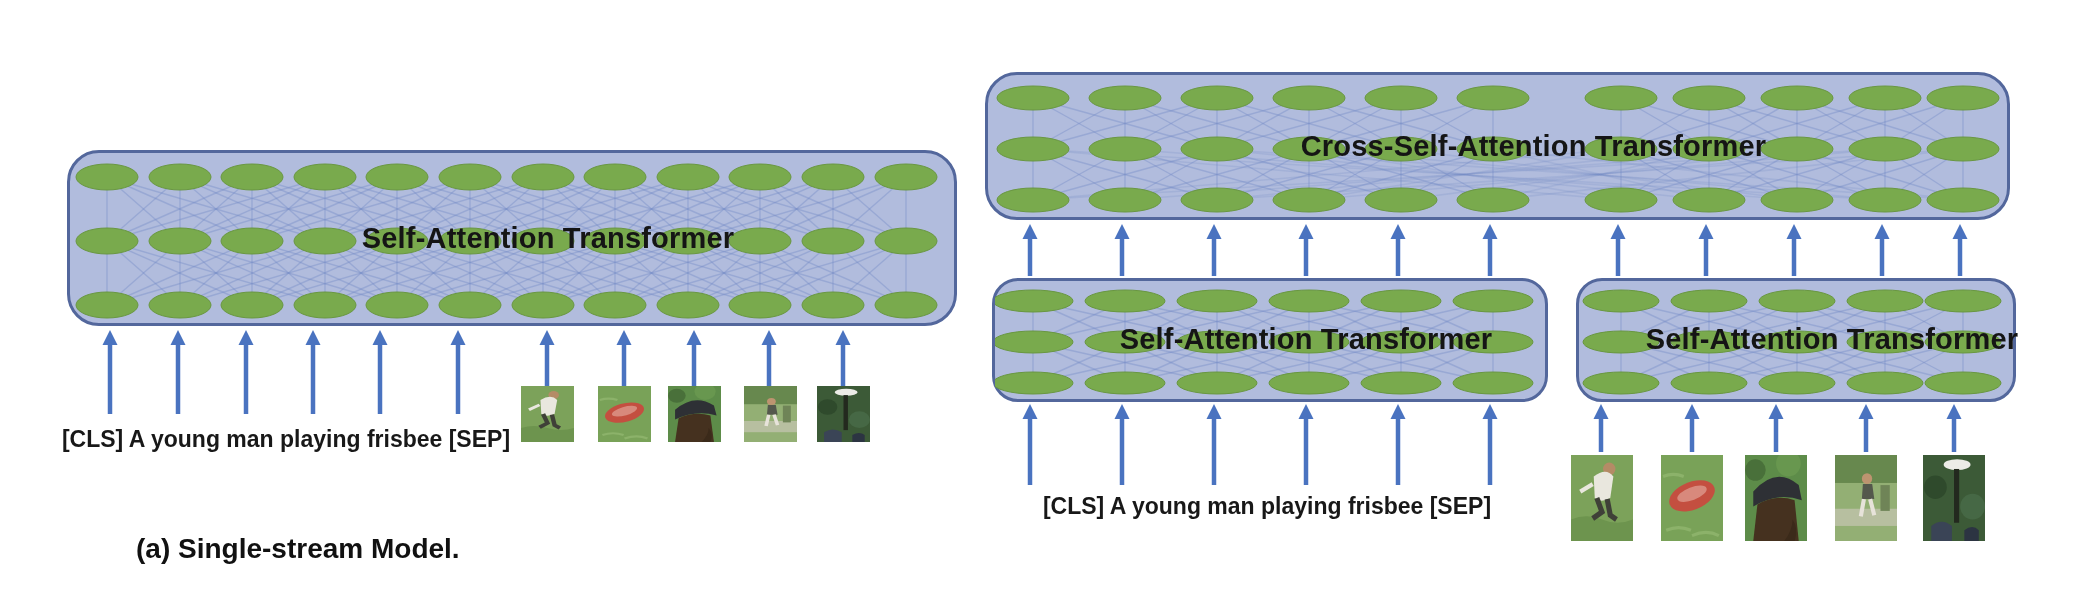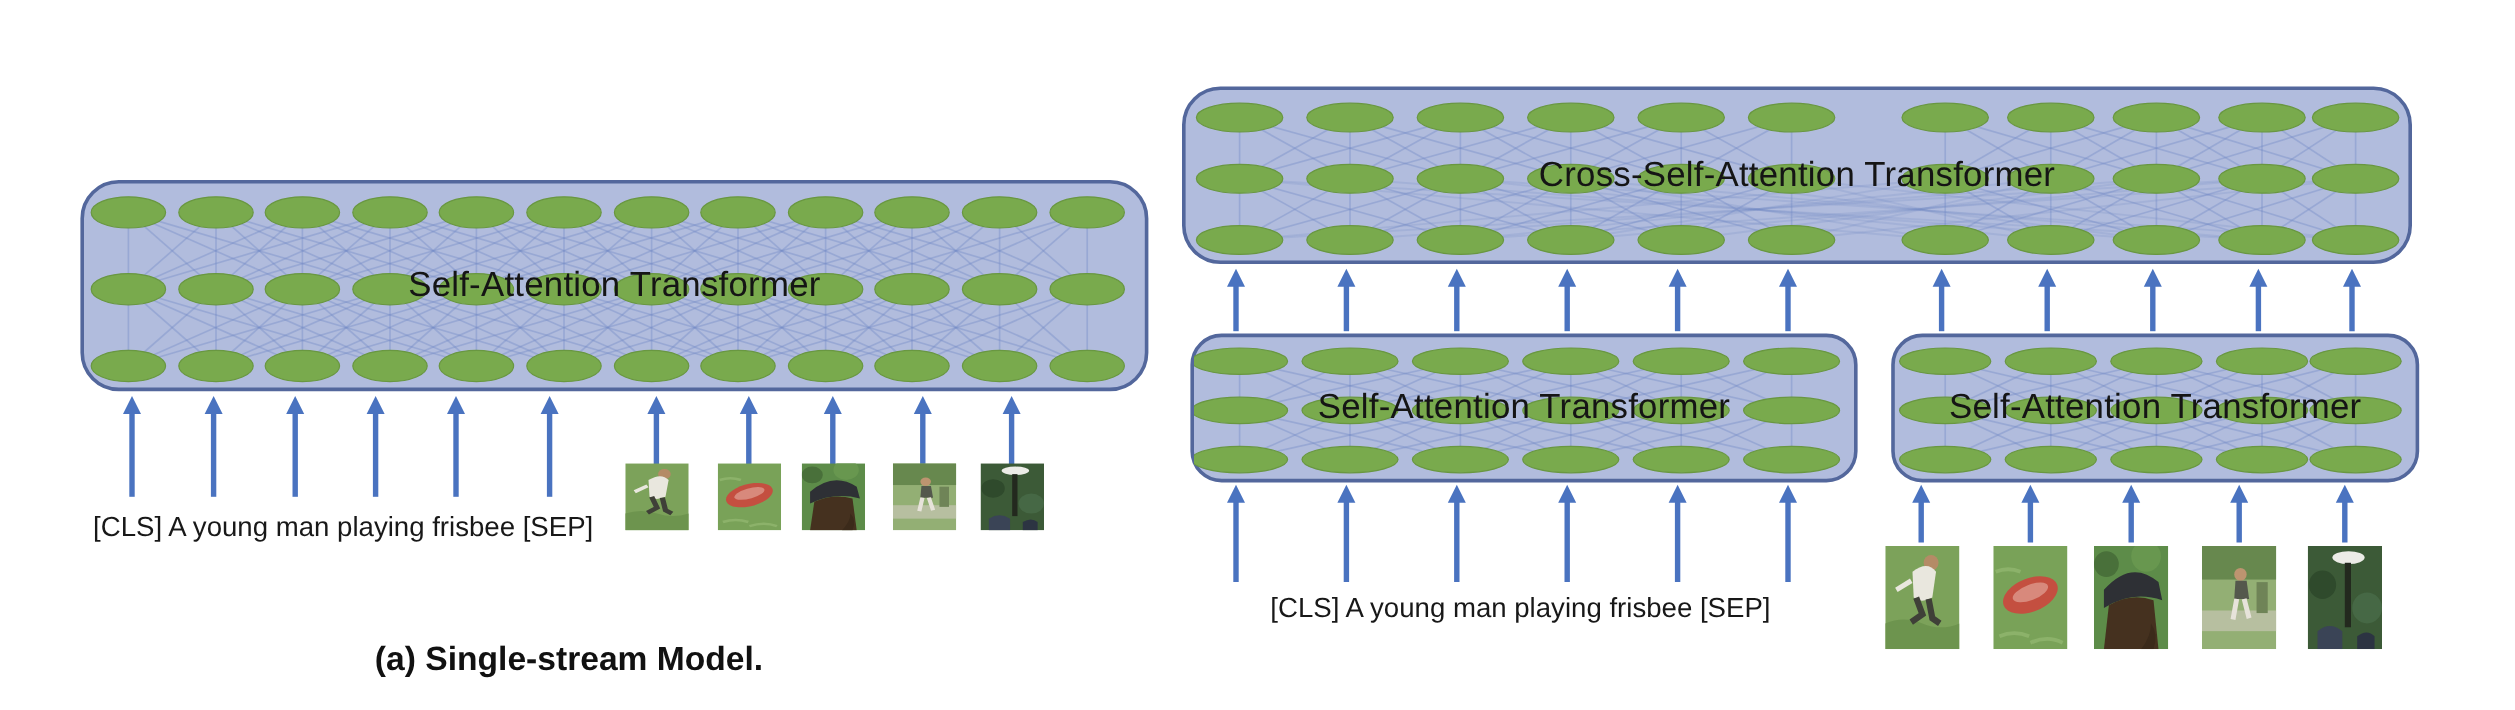--- a/index.html
+++ b/index.html
@@ -8,27 +8,27 @@
     font-family:"Liberation Sans",sans-serif;color:#1a1a1a;
   }
   .tbox{
     position:absolute;background:#b1bcdd;border:3px solid #53679c;box-sizing:border-box;
   }
   .r30{border-radius:32px;}
   .r26{border-radius:26px;}
   .boxsvg{position:absolute;left:0;top:0;pointer-events:none;}
   .tlabel{
     position:absolute;left:0;width:100%;text-align:center;
-    font-size:29px;font-weight:400;letter-spacing:.2px;color:#151515;z-index:3;
+    font-size:29px;font-weight:700;letter-spacing:.2px;color:#151515;z-index:3;padding-left:36px;
   }
   .inputtext{
-    position:absolute;text-align:center;font-size:23px;font-weight:400;color:#181818;z-index:4;white-space:nowrap;
+    position:absolute;text-align:center;font-size:23px;font-weight:700;color:#181818;z-index:4;white-space:nowrap;
   }
   .caption{
-    position:absolute;text-align:right;font-size:28px;font-weight:600;color:#111;z-index:4;white-space:nowrap;
+    position:absolute;text-align:left;font-size:28px;font-weight:600;color:#111;z-index:4;white-space:nowrap;
   }
   .patch{position:absolute;z-index:6;overflow:hidden;}
   .patch svg{display:block;width:100%;height:100%;}
   #arrowlayer{position:absolute;left:0;top:0;z-index:5;pointer-events:none;}
 </style>
 </head>
 <body>
 
 <div id="canvas">
 

